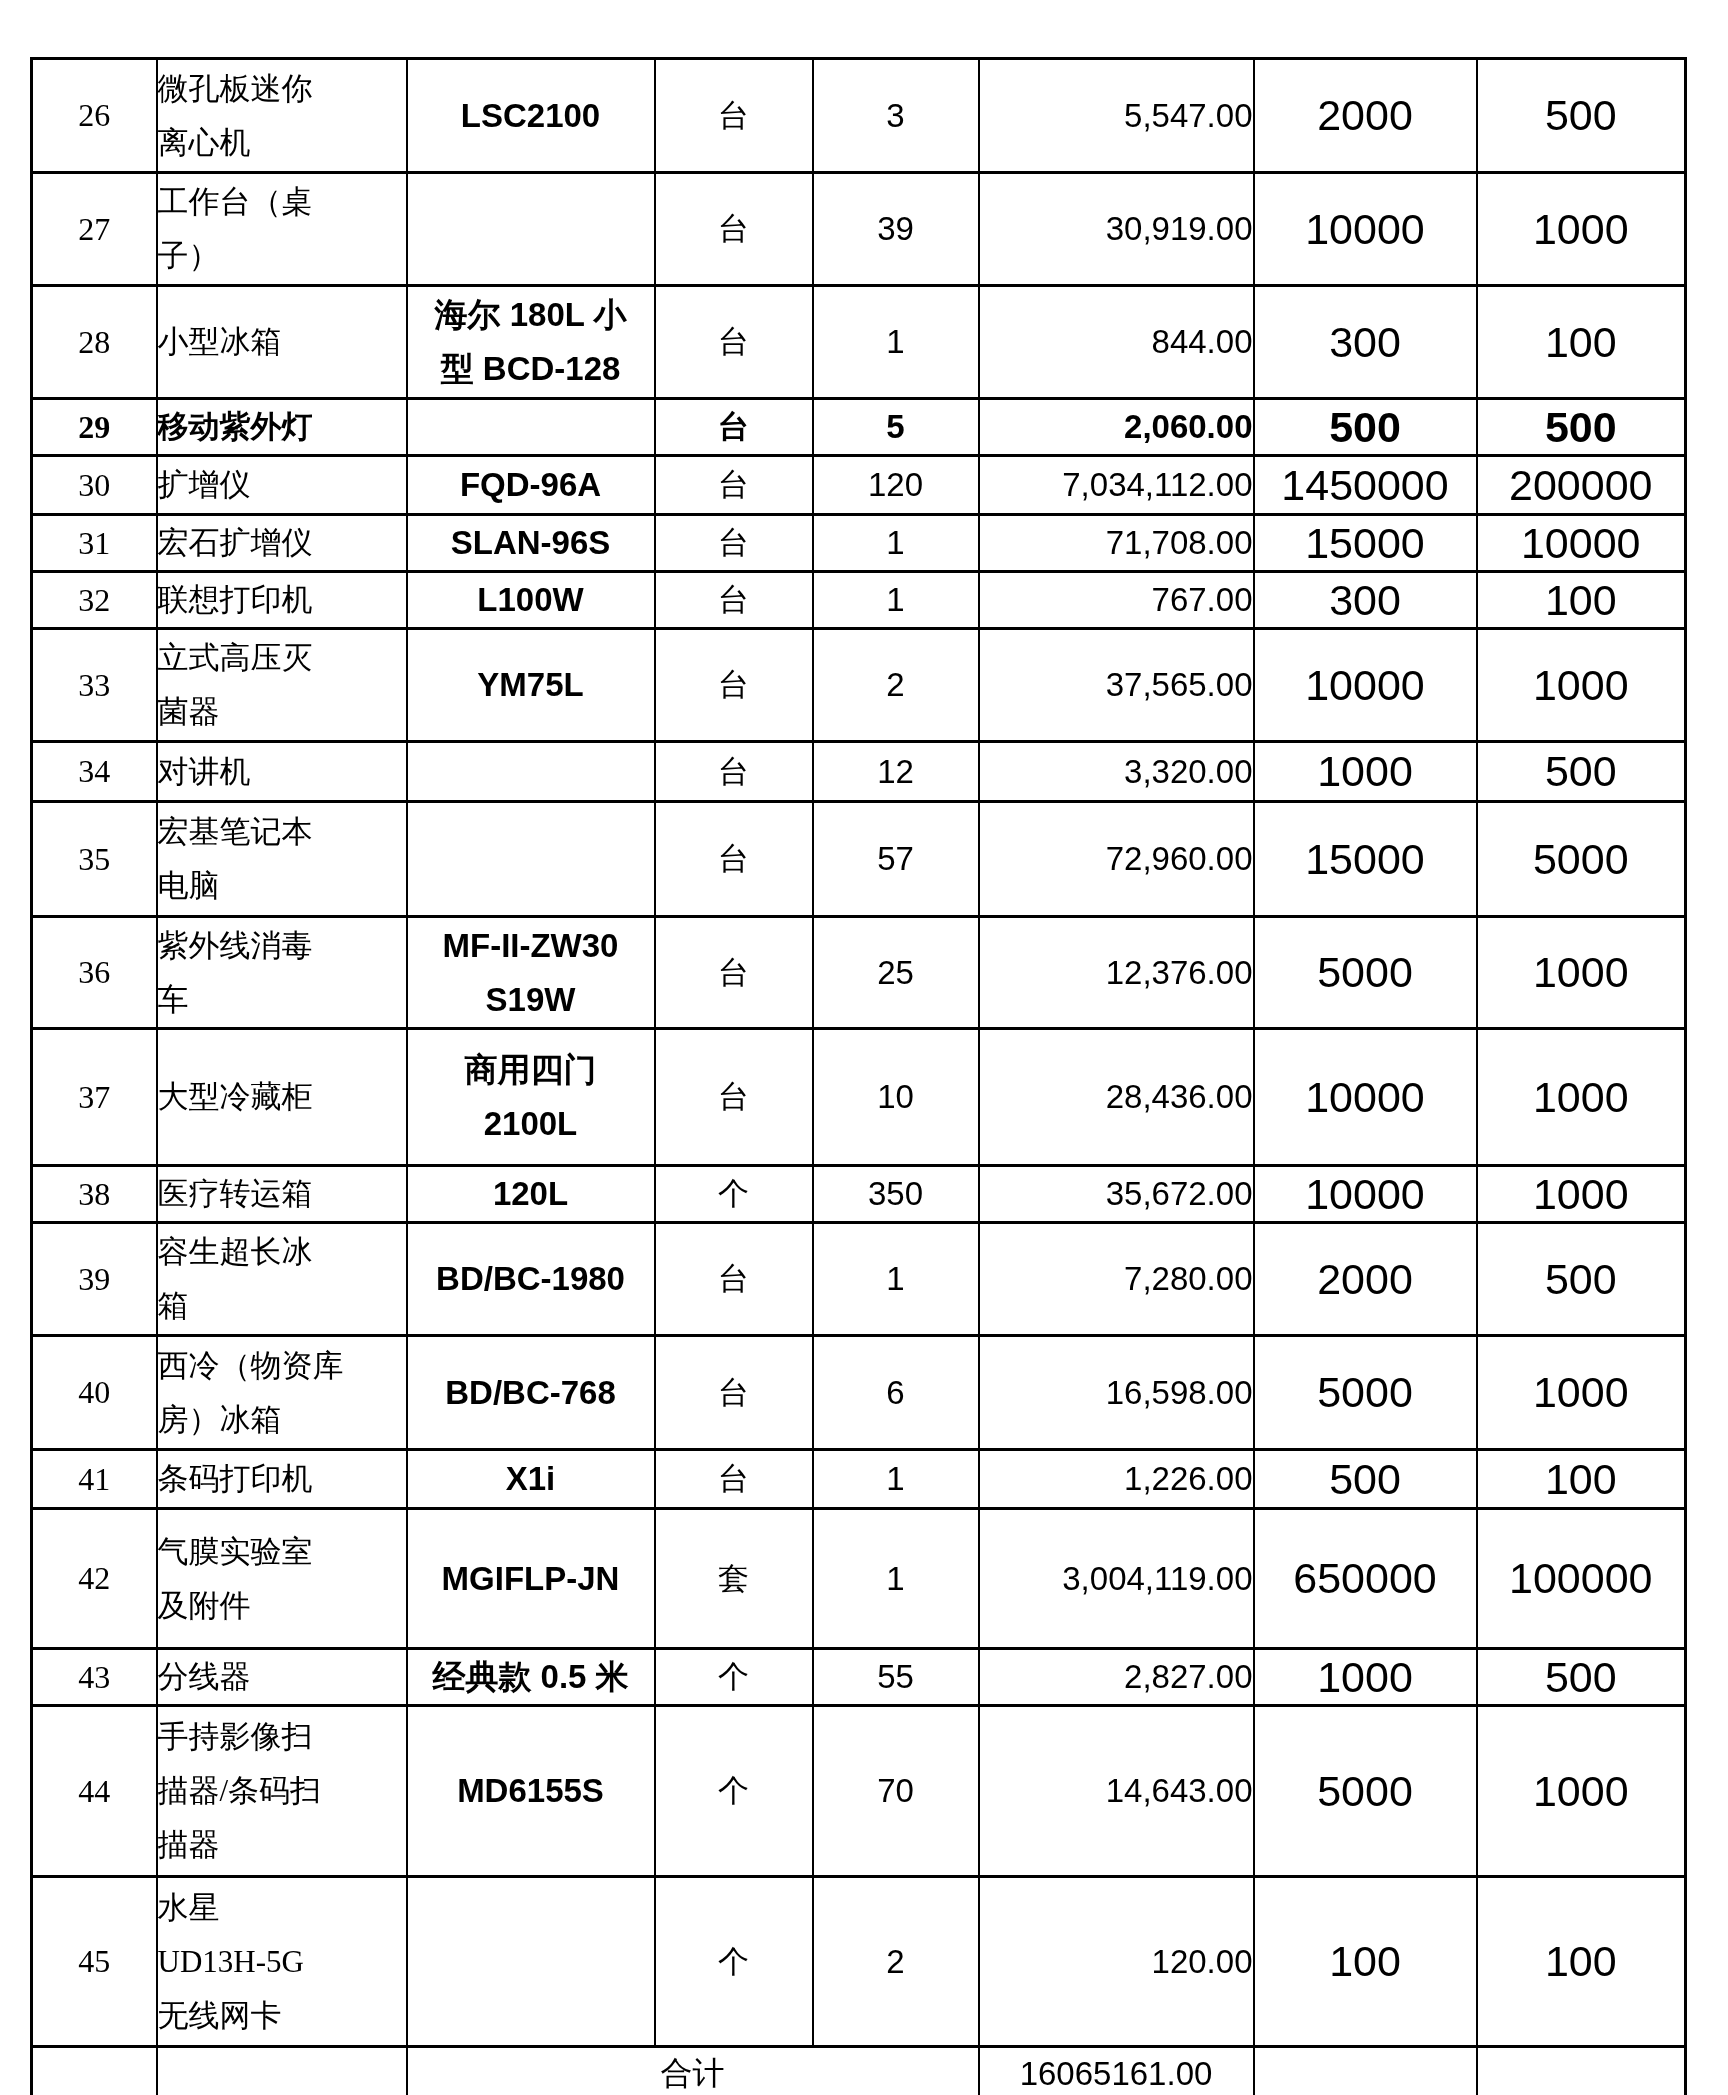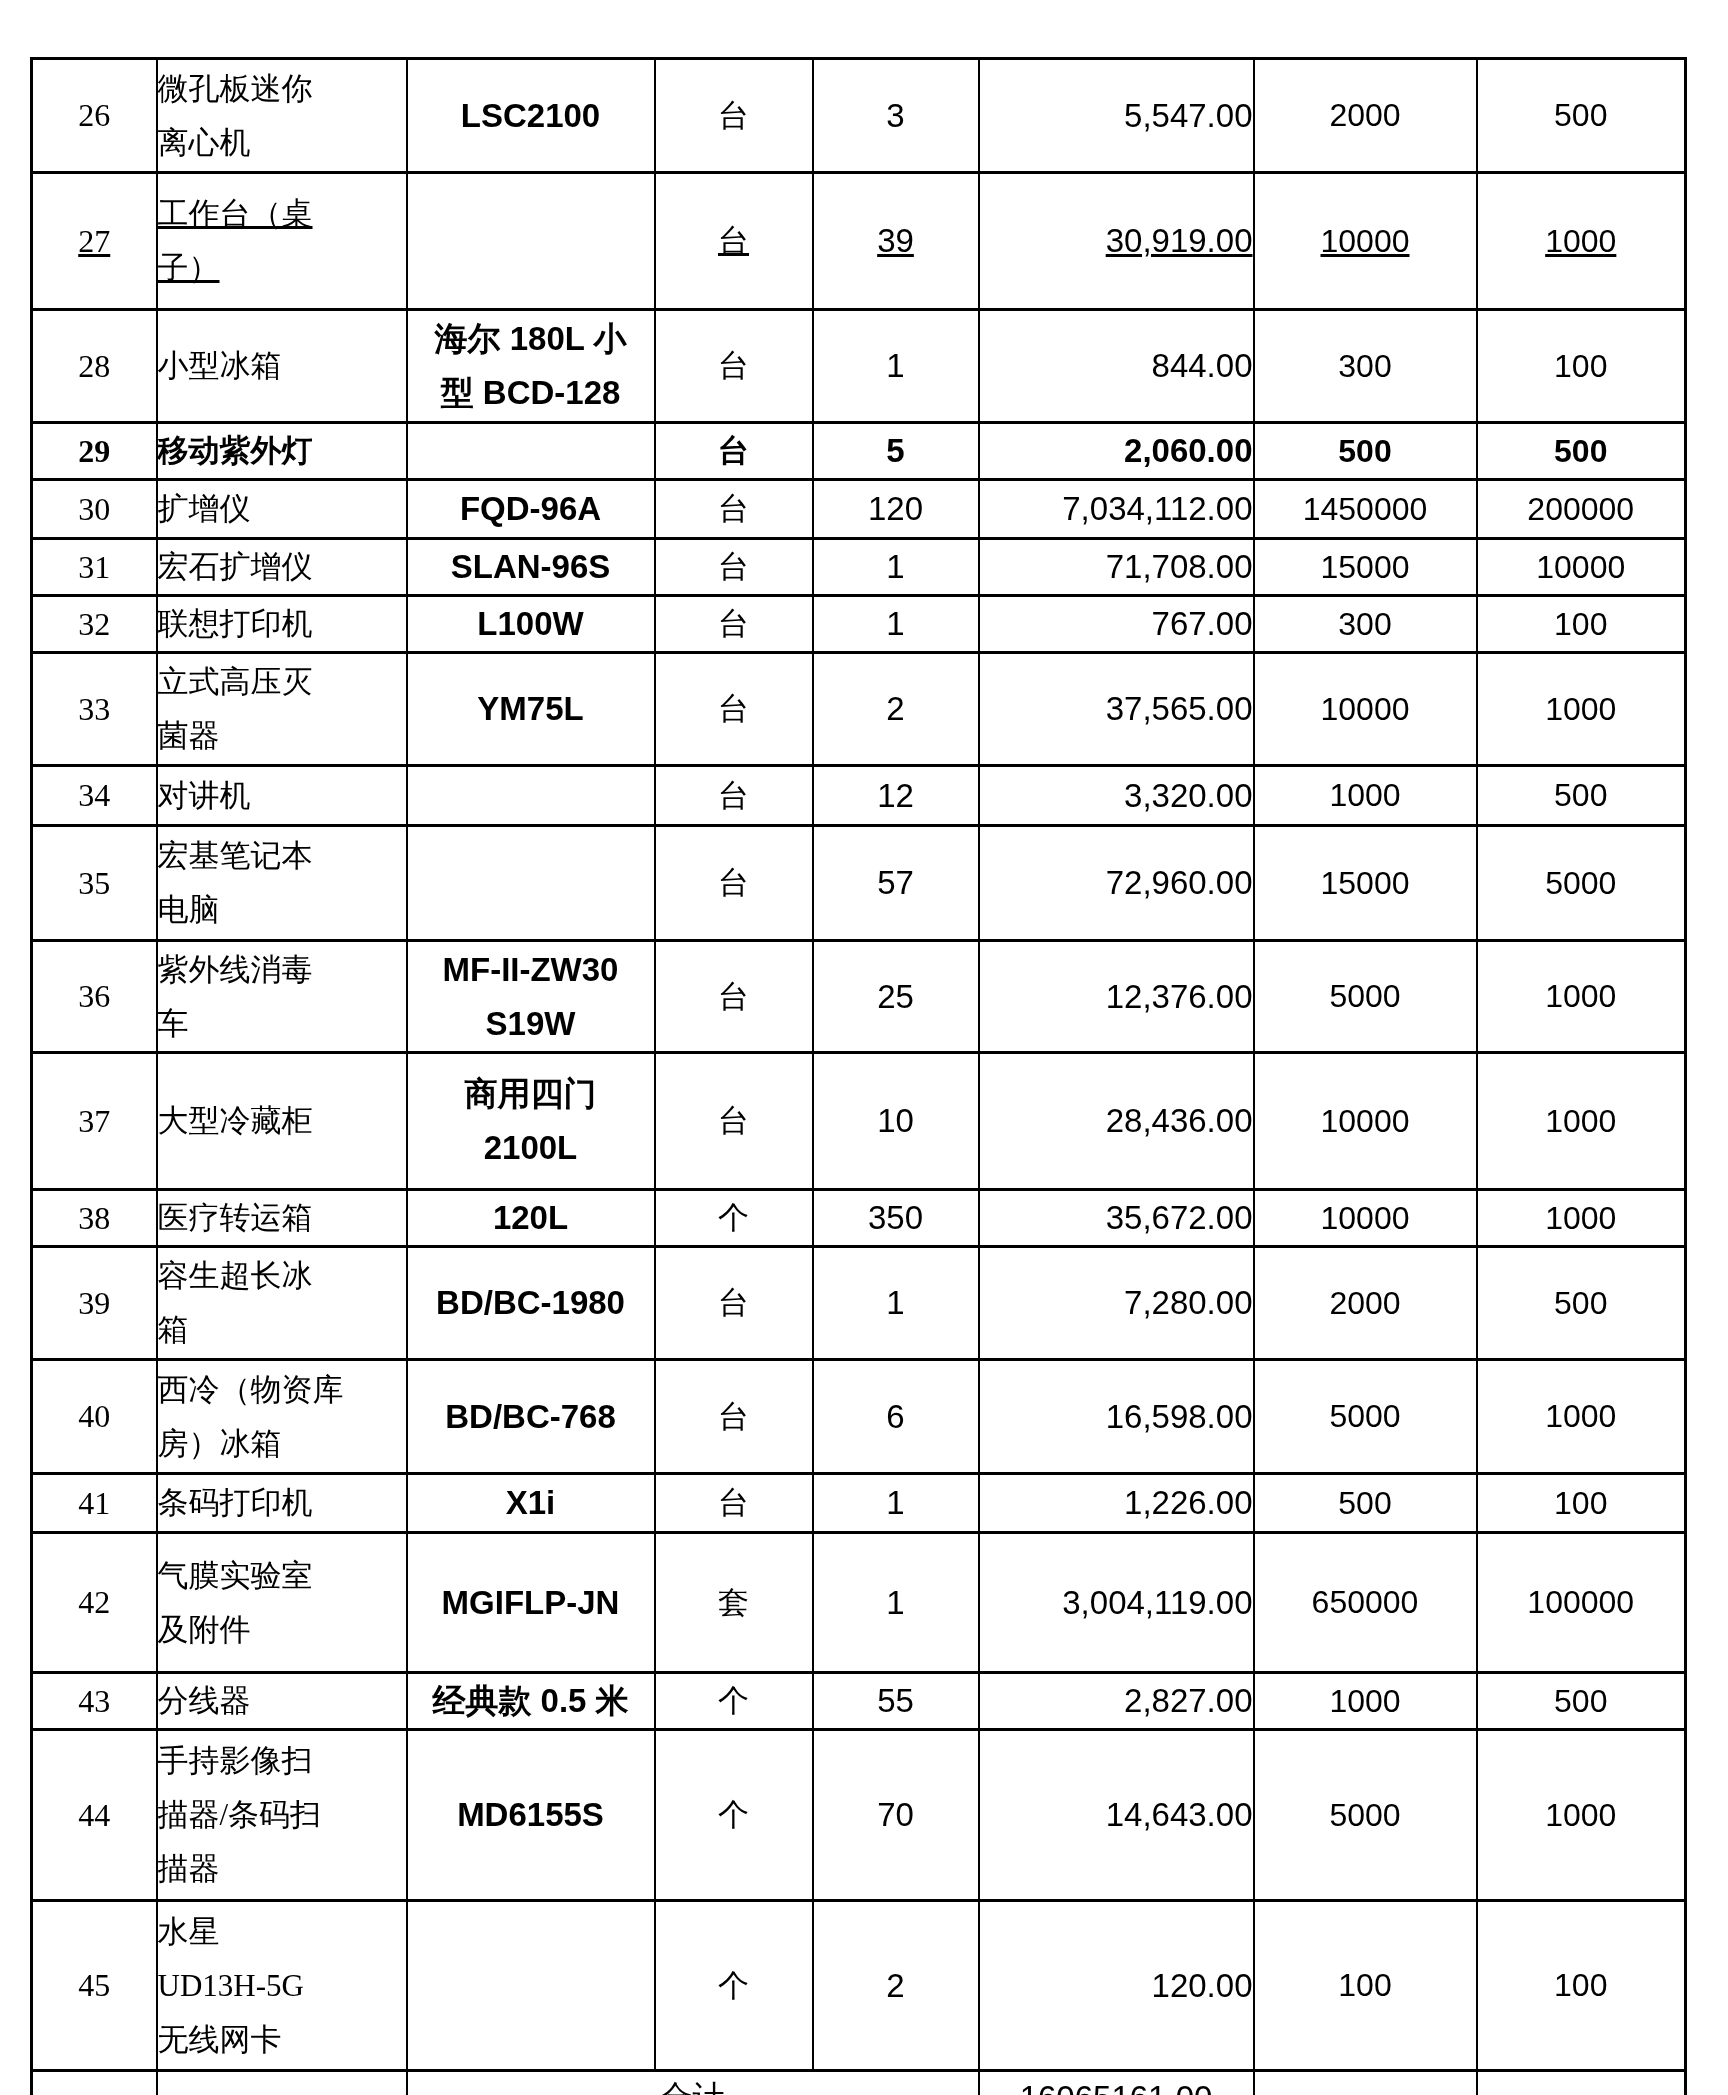--- a/index.html
+++ b/index.html
@@ -57,21 +57,21 @@
   }
   
   td.c-amount{
     font-family:"Liberation Sans","DejaVu Sans",sans-serif;
     font-size:33px;text-align:right;
     padding-right:23.4px;
   }
   
   td.c-n7,td.c-n8{
     font-family:"Liberation Sans","DejaVu Sans",sans-serif;
-    font-size:32px;text-align:center;
+    font-size:43px;text-align:center;
   }
   
   td.c-total-label{
     font-family:"Liberation Serif","DejaVu Serif",serif;
     font-size:32px;text-align:center;
   }
   td.c-total-amount{
     font-family:"Liberation Sans","DejaVu Sans",sans-serif;
     font-size:33px;text-align:center;margin-left:16px;
   }
@@ -96,21 +96,21 @@
     <td class="c-no">26</td>
     <td class="c-name">微孔板迷你
 离心机</td>
     <td class="c-model">LSC2100</td>
     <td class="c-unit">台</td>
     <td class="c-qty">3</td>
     <td class="c-amount">5,547.00</td>
     <td class="c-n7">2000</td>
     <td class="c-n8">500</td>
   </tr>
-        <tr style="height: 137px; text-decoration: underline;">
+        <tr style="height: 113px;">
     <td class="c-no">27</td>
     <td class="c-name">工作台（桌
 子）</td>
     <td class="c-model"></td>
     <td class="c-unit">台</td>
     <td class="c-qty">39</td>
     <td class="c-amount">30,919.00</td>
     <td class="c-n7">10000</td>
     <td class="c-n8">1000</td>
   </tr>

